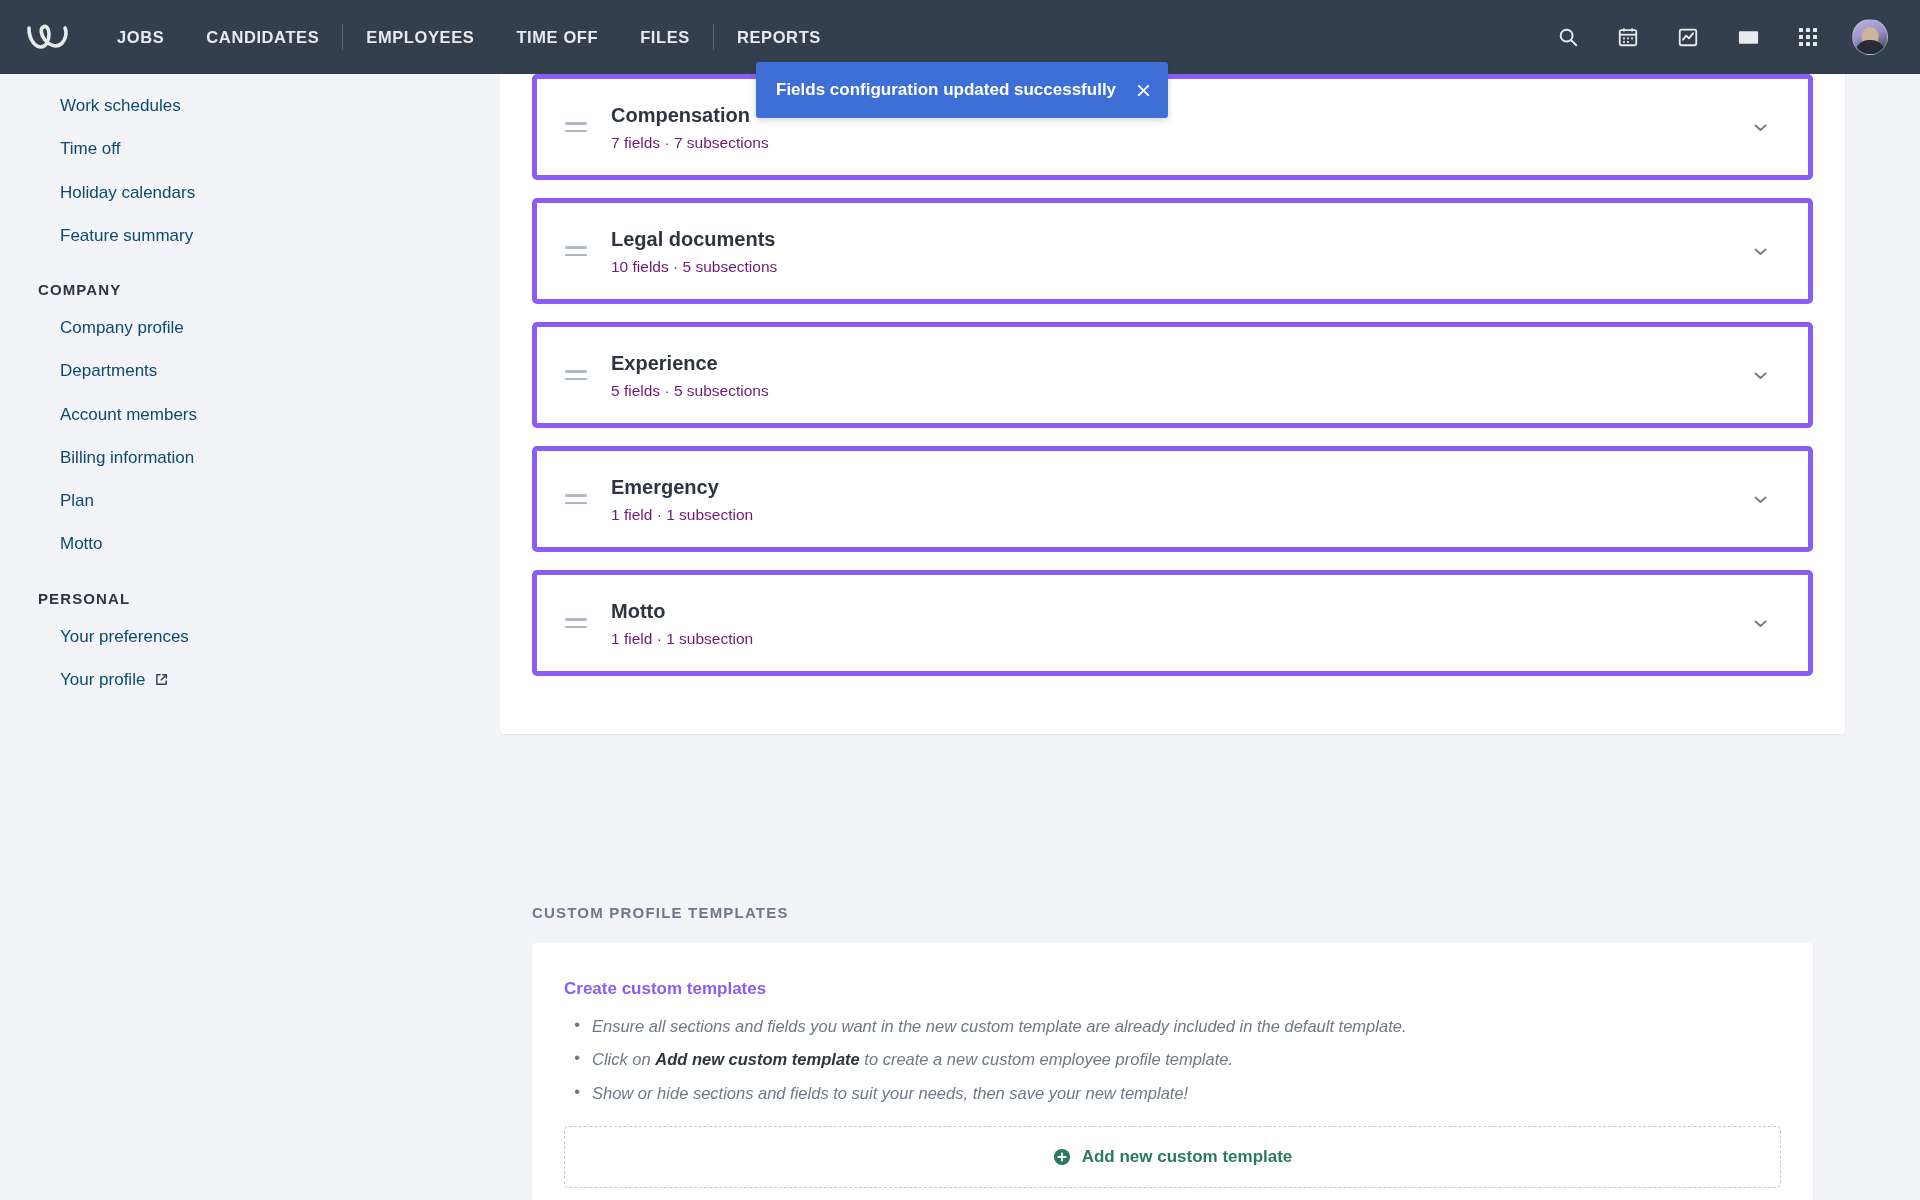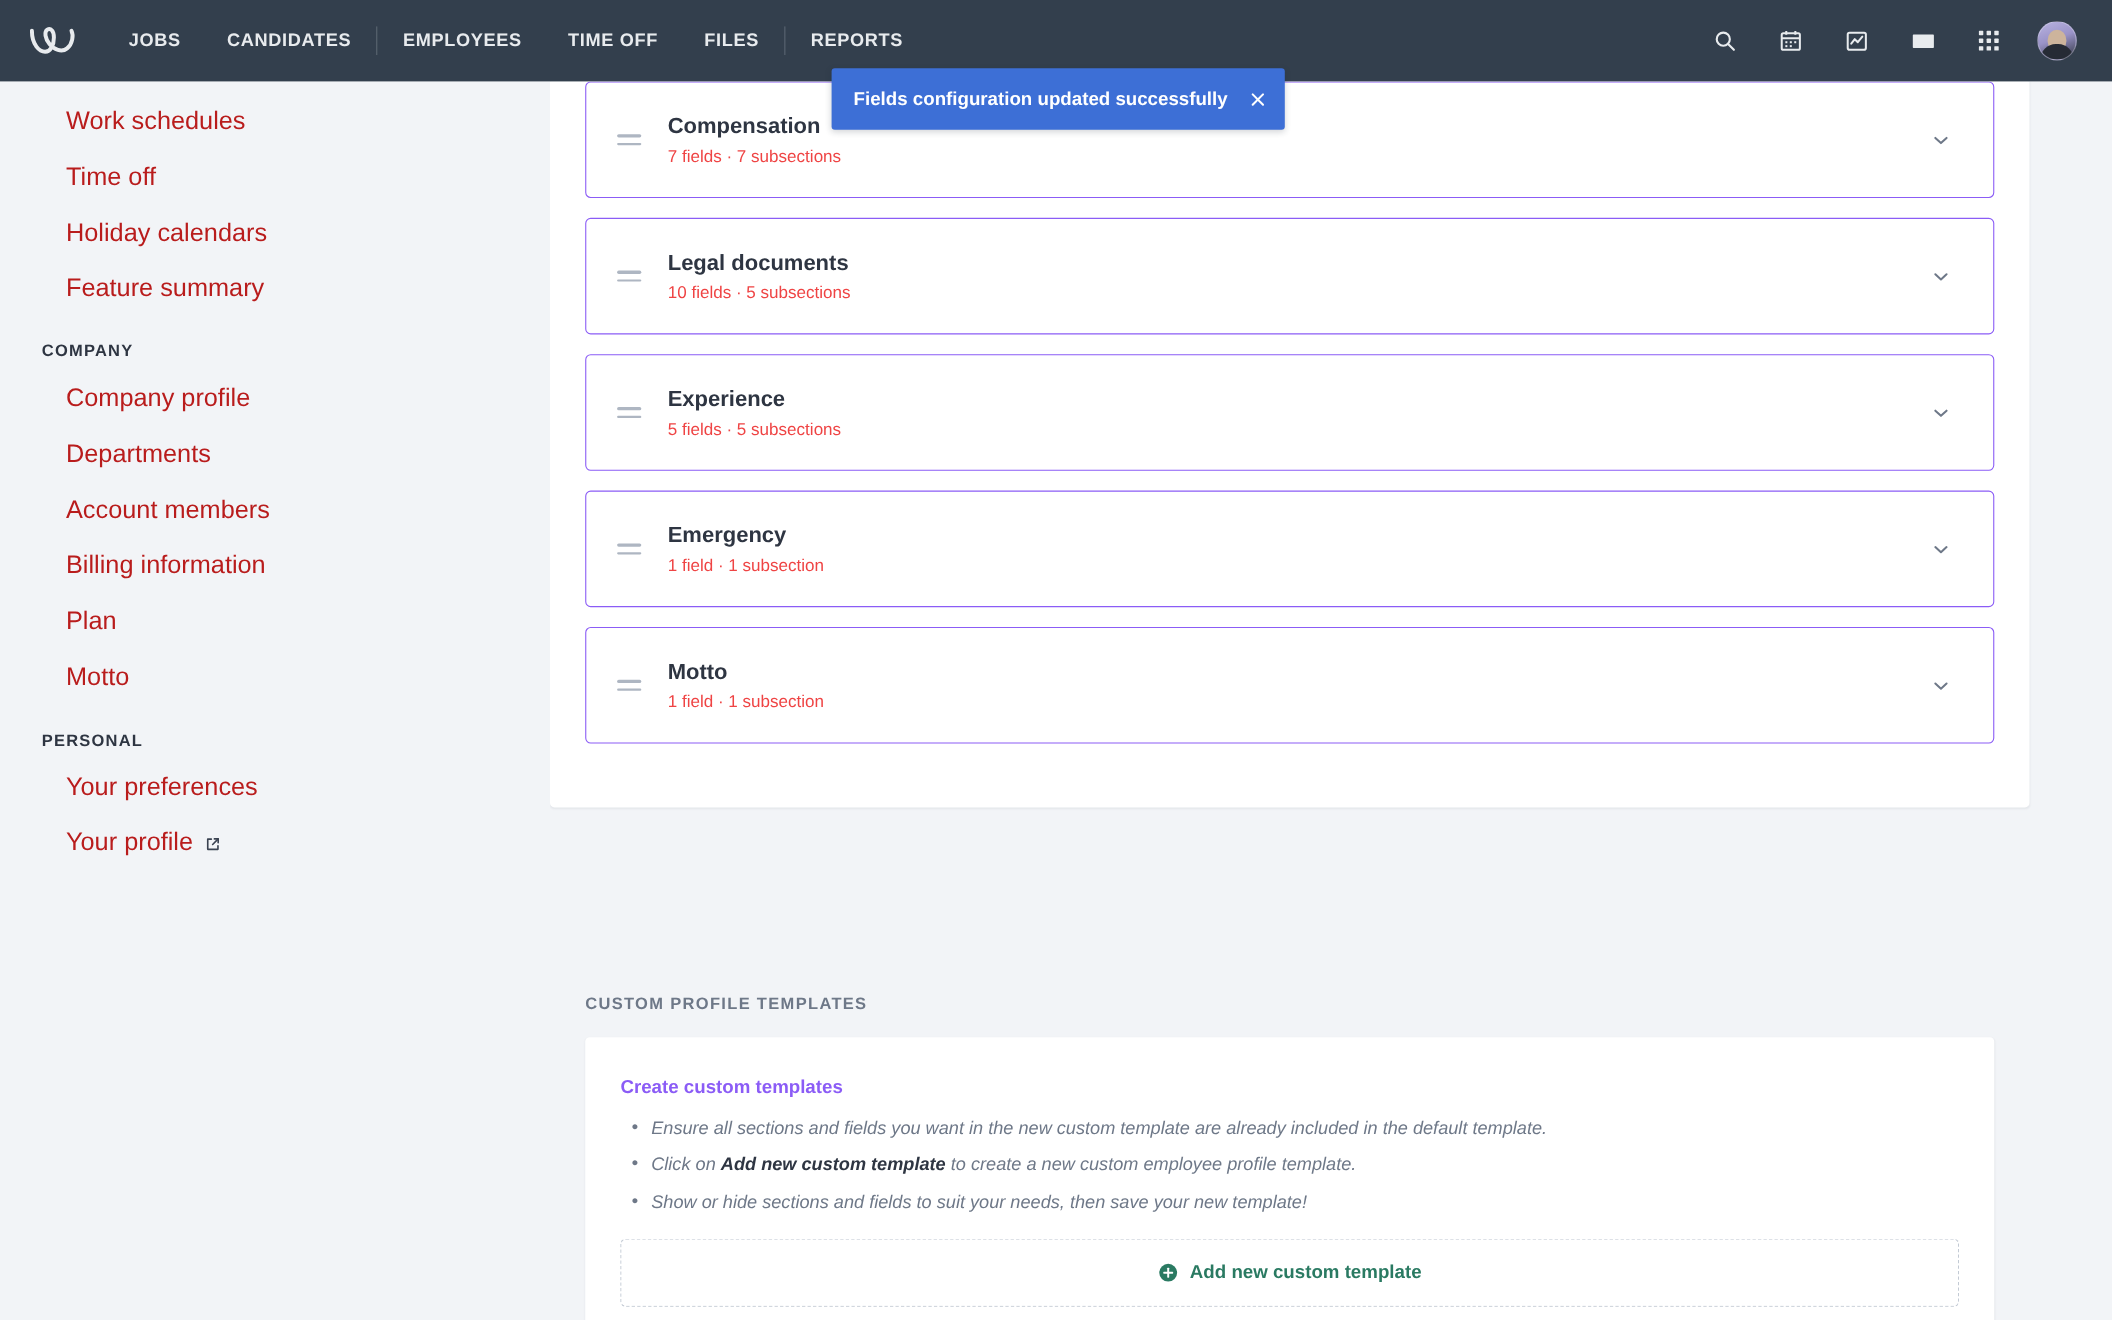--- a/index.html
+++ b/index.html
@@ -59,21 +59,21 @@
 
   
   .sidebar {
     position: absolute; top: 74px; left: 0;
     width: 500px; height: 1126px;
     background: #f2f4f7;
     padding-top: 10px;
     z-index: 10;
   }
   .side-item {
-    display: block; font-size: 23px; color: #b91c1c;
+    display: block; font-size: 17px; color: #0c4a6e;
     padding: 11px 0 11px 60px; cursor: pointer;
     line-height: 1.25;
   }
   .side-head {
     font-size: 15px; font-weight: bold; color: #2e3542;
     letter-spacing: 1.1px; padding: 24px 0 8px 38px;
   }
   .ext-ic { display:inline-block; vertical-align: -1px; margin-left: 5px; }
 
   
@@ -86,21 +86,21 @@
     background: #ffffff;
     border-radius: 4px;
     box-shadow: 0 1px 2px rgba(30,40,55,.07);
     margin: 0 0 0 0;
   }
   .panel-sections {
     position: absolute; top: -150px; left: 0; width: 1345px;
     padding: 150px 32px 40px 32px;
   }
   .sec-card {
-    border: 1px solid #8b5cf6;
+    border: 5px solid #8b5cf6;
     border-radius: 5px;
     height: 106px;
     margin-bottom: 18px;
     display: flex; align-items: center;
     padding: 0 24px 0 28px;
     background: #fff;
     cursor: pointer;
     position: relative;
   }
   .drag-handle {
@@ -109,21 +109,21 @@
   }
   .drag-handle span {
     display: block; height: 2.5px; width: 22px;
     background: #aeb6c2; border-radius: 2px;
   }
   .sec-text { flex: 1; }
   .sec-title {
     font-size: 20px; font-weight: bold; color: #2e3542;
     line-height: 1.3; margin-bottom: 6px;
   }
-  .sec-meta { font-size: 15.5px; color: #ef4444; }
+  .sec-meta { font-size: 15.5px; color: #701a75; }
   .chev {
     width: 28px; height: 28px; display: flex;
     align-items: center; justify-content: center;
     color: #6e7888; cursor: pointer; margin-right: 10px;
   }
 
   
   .tpl-head {
     font-size: 15px; font-weight: bold; color: #6e7888;
     letter-spacing: 1.2px; padding: 0 0 22px 0;

